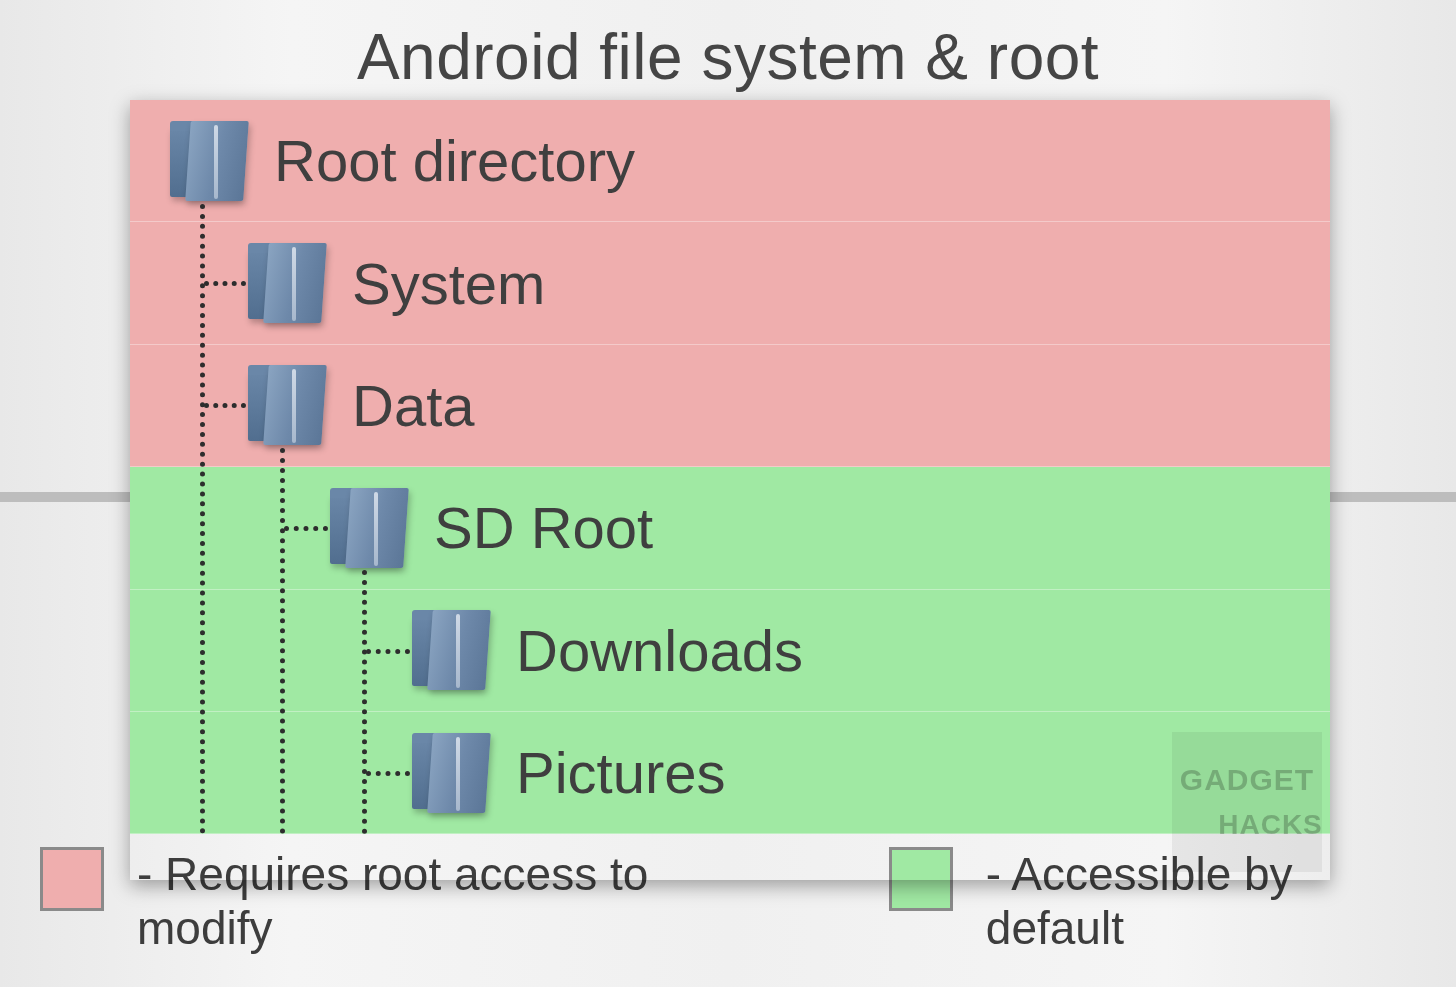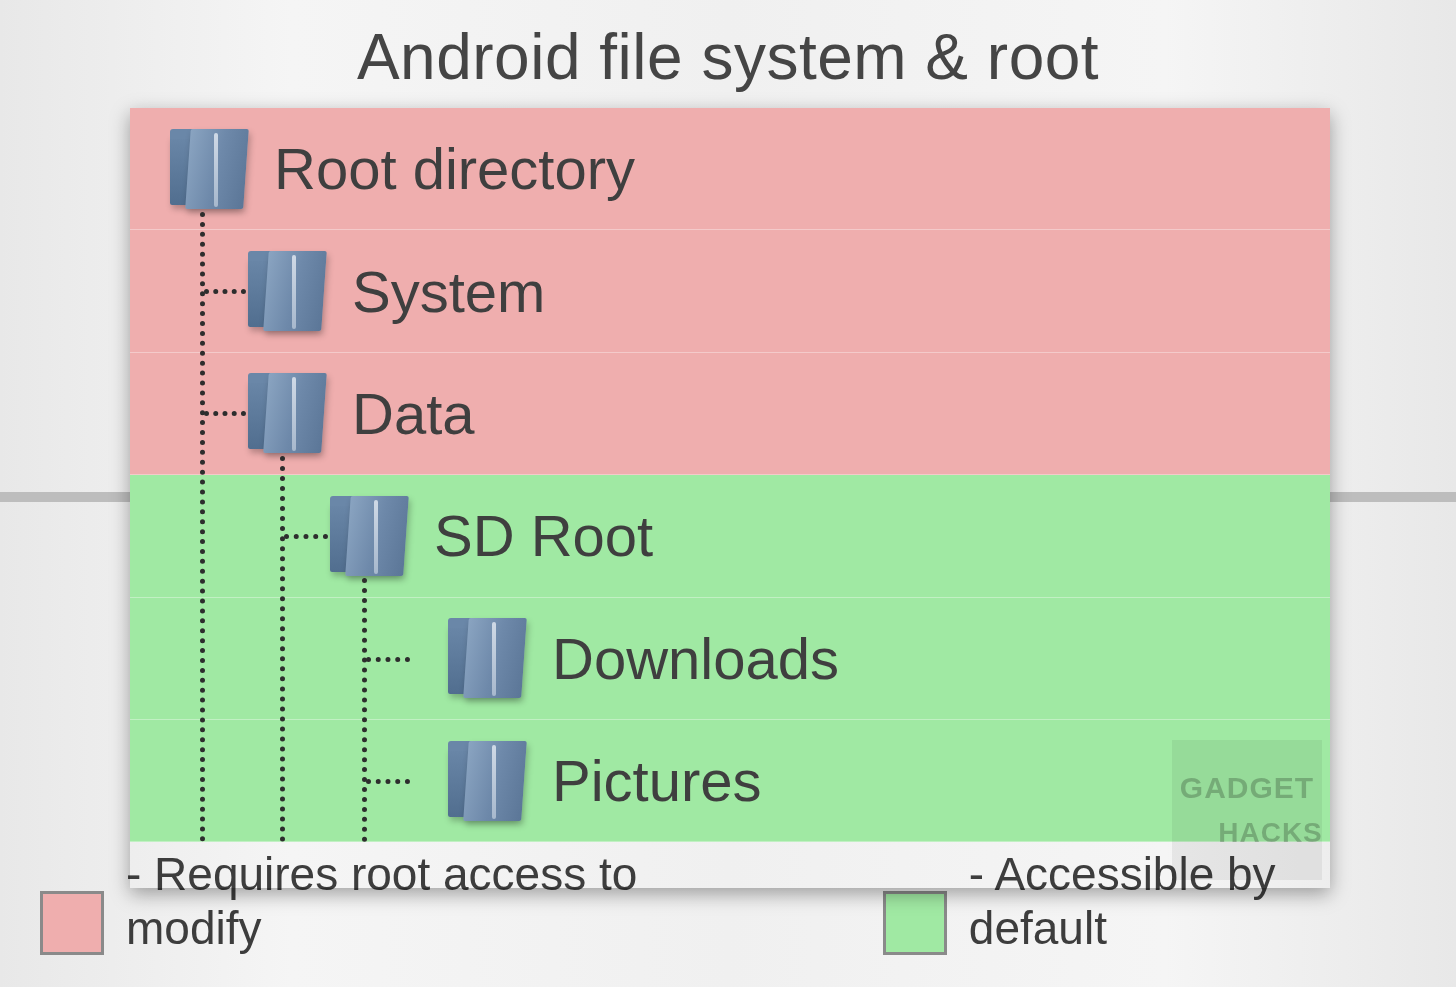--- a/index.html
+++ b/index.html
@@ -29,21 +29,21 @@
     text-align: center;
     font-size: 64px;
     color: #454545;
     padding-top: 20px;
     font-weight: 300;
     letter-spacing: 0.5px;
   }
   .panel {
     position: absolute;
     left: 130px;
-    top: 108px;
+    top: 100px;
     width: 1200px;
     height: 780px;
     box-shadow: 0 6px 18px rgba(0,0,0,0.35);
     z-index: 1;
   }
   .row {
     position: relative;
     height: 122.4px;
     border-bottom: 1px solid rgba(255,255,255,0.35);
     display: flex;
@@ -54,21 +54,21 @@
   .row.green { background: #a0e9a3; }
   .label {
     font-size: 58px;
     color: #3f3f3f;
     font-weight: 300;
   }
   
   .ind0 { padding-left: 40px; }
   .ind1 { padding-left: 118px; text-align: right; }
   .ind2 { padding-left: 200px; }
-  .ind3 { padding-left: 282px; margin-left: 36px; }
+  .ind3 { padding-left: 282px; }
   .cell { display: flex; align-items: center; gap: 26px; }
 
   
   .folder {
     width: 78px;
     height: 84px;
     position: relative;
     flex-shrink: 0;
   }
   .folder .back {
@@ -134,22 +134,22 @@
   .watermark .l1 { font-size: 30px; }
   .watermark .l2 { font-size: 28px; margin-left: 47px; }
 
   
   .legend {
     position: absolute;
     left: 40px;
     right: 40px;
     bottom: 32px;
     display: flex;
-    align-items: flex-end;
-    gap: 22px;
+    align-items: flex-start;
+    gap: 33px;
     font-size: 46px;
     color: #3d3d3d;
     font-weight: 300;
   }
   .swatch {
     width: 64px;
     height: 64px;
     border: 3px solid #8a8a8a;
     flex-shrink: 0;
   }

